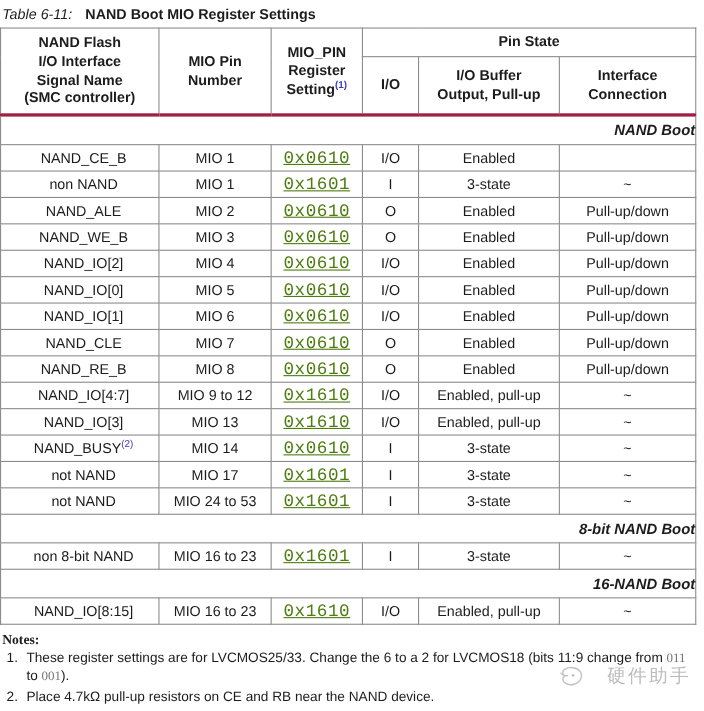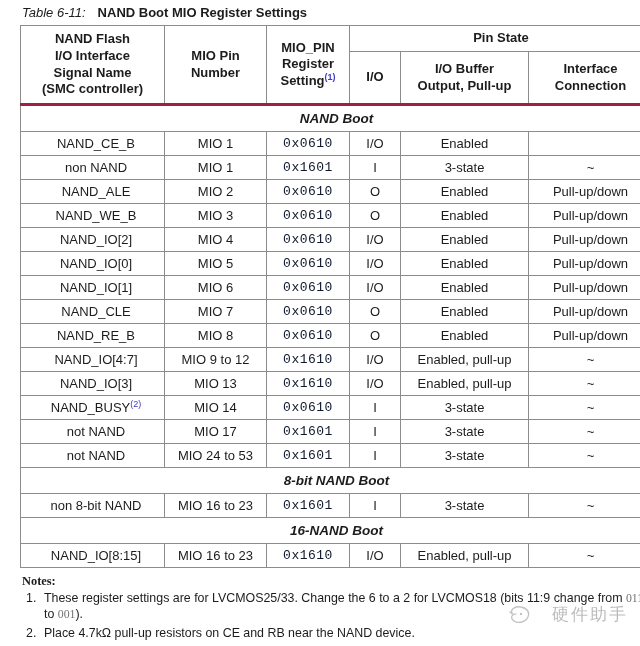--- a/index.html
+++ b/index.html
@@ -8,21 +8,21 @@
     background: #ffffff;
   }
   body {
     width: 640px;
     height: 646px;
     overflow: hidden;
     font-family: "Liberation Sans", sans-serif;
     color: #1c1c1c;
     position: relative;
   }
-  .page { padding: 3px 4px 0 20px; }
+  .page { padding: 3px 4px 0 0; }
 
   
   .table-title {
     padding: 2px 2px 5px 2px;
     font-size: 13px;
     white-space: nowrap;
   }
   .title-prefix {
     font-style: italic;
     font-weight: normal;
@@ -78,30 +78,31 @@
     height: 23px;
     text-align: center;
     vertical-align: middle;
   }
   tbody td.signal {
     text-align: center;
     padding-left: 7px;
   }
   tbody td.reg {
     font-family: "Liberation Mono", monospace;
-    color: #0f172a;
-    font-size: 13px;
+    color: #4d7c0f;
+    font-size: 16px;
     letter-spacing: 0.5px;
+    text-decoration: underline;
   }
   tbody tr.section td {
     font-weight: bold;
     font-style: italic;
     font-size: 13.5px;
     height: 25px;
-    text-align: center;
+    text-align: right;
   }
 
   
   .notes {
     margin: 6px 2px 0 2px;
     width: 632px;
     font-size: 12.4px;
   }
   .notes-heading {
     font-weight: bold;

